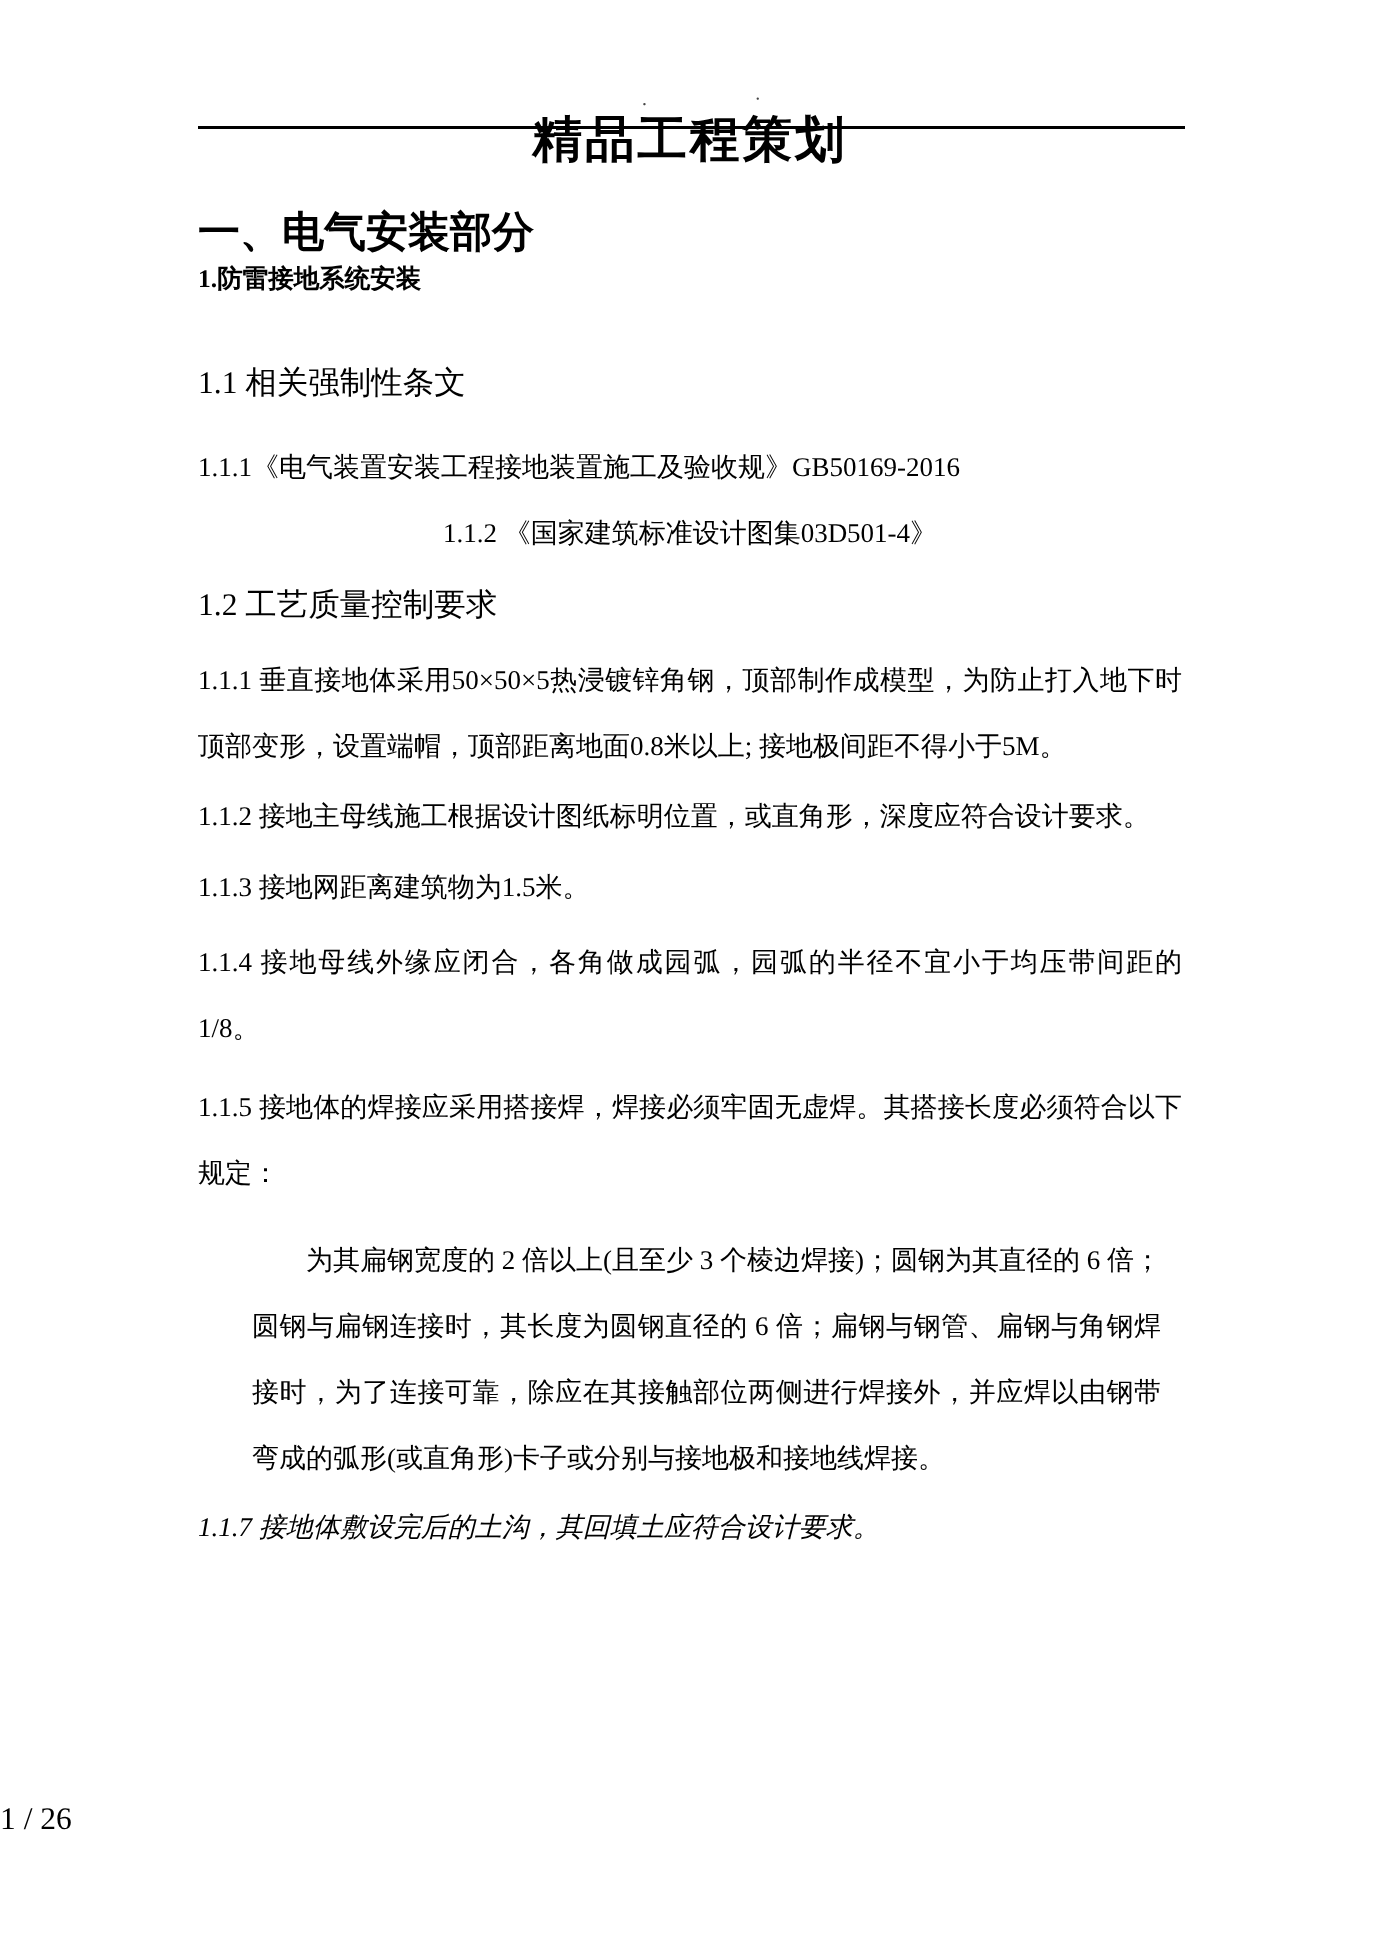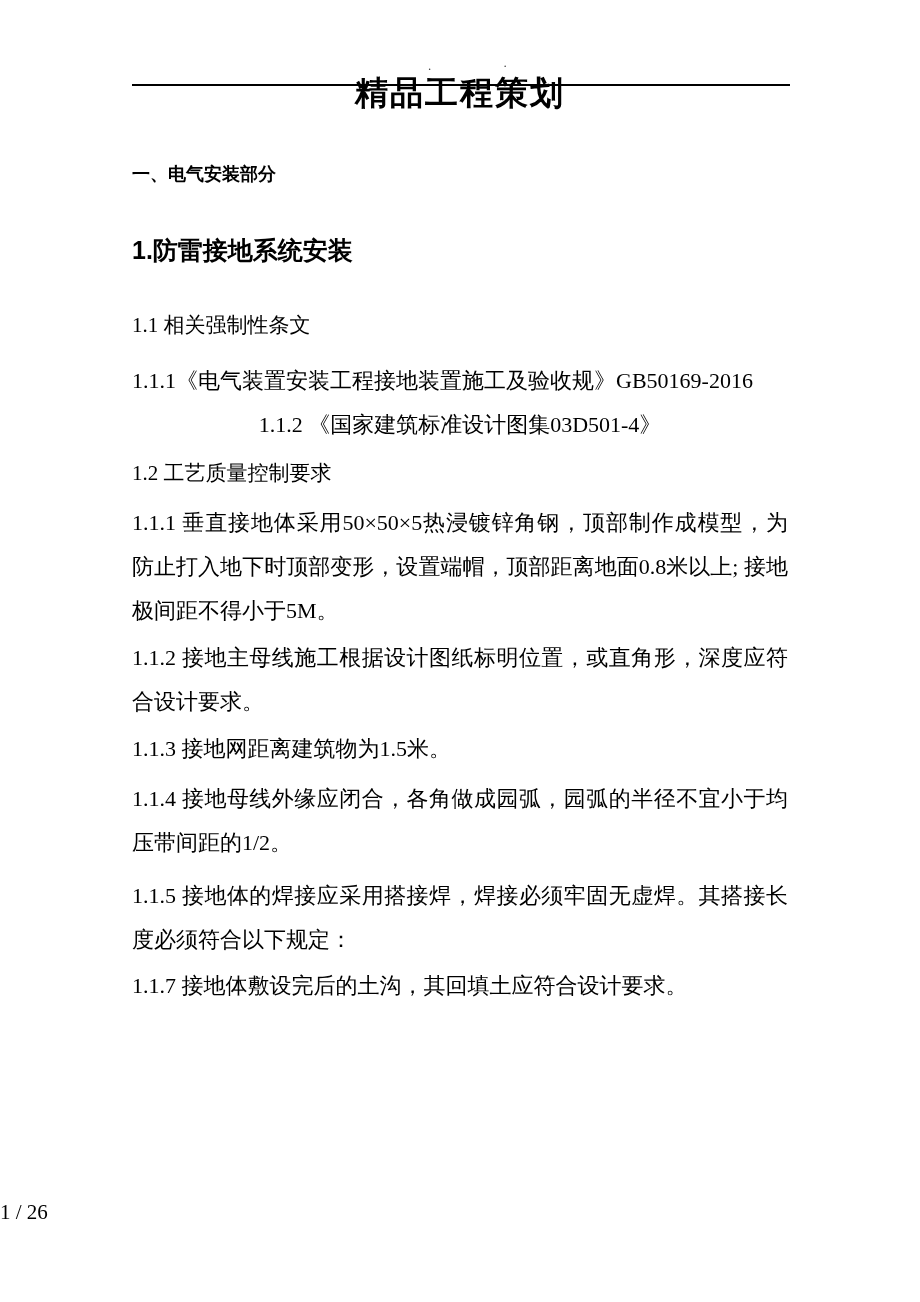--- a/index.html
+++ b/index.html
@@ -33,58 +33,57 @@
   .content { padding: 0 132px; }
   .doc-title {
     padding-top: 71px;
     text-align: center;
     font-size: 33px;
     font-weight: bold;
     letter-spacing: 2px;
     font-family: "Liberation Serif", "DejaVu Serif", serif;
   }
   .h-section {
-    margin-top: 46px;
-    font-size: 18px;
+    margin-top: 20px;
+    font-size: 28px;
     font-weight: bold;
     font-family: "Liberation Sans", "DejaVu Sans", sans-serif;
   }
   .h-sub {
-    margin-top: 48px;
-    font-size: 25px;
+    font-size: 17px;
     font-weight: bold;
-    font-family: Liberation Sans, sans-serif;
+    font-family: Liberation Serif, serif;
   }
   .h-minor {
     margin-top: 44px;
     font-size: 21px;
     font-weight: normal;
     font-family: "Liberation Serif", "DejaVu Serif", serif;
   }
   .h-minor.second { margin-top: 12px; }
   .para {
-    font-size: 22px;
+    font-size: 18px;
     line-height: 44px;
     text-align: justify;
   }
   .para.ref-first { margin-top: 20px; text-align: left; }
   .para.ref       { margin-top: 0;  text-align: center; }
   .para.p1 { margin-top: 14px; }
   .para.p2 { margin-top: 3px; }
   .para.p3 { margin-top: 3px; }
   .para.p4 { margin-top: 6px; }
   .para.p5 { margin-top: 9px; }
   .para.block {
     margin-top: 14px;
     margin-left: 36px;
     margin-right: 14px;
     text-indent: 36px;
   }
   .para.p6 { margin-top: 22px; }
-  .para.p7 { margin-top: 2px; }
+  .para.p7 { margin-top: 2px; font-style: italic; }
   .footer {
     position: absolute;
     top: 1200px;
     left: 0;
     width: 100%;
     text-align: left;
     font-size: 21px;
     font-family: "Liberation Serif", "DejaVu Serif", serif;
   }
 </style>
@@ -112,24 +111,25 @@
     <p class="para ref">1.1.2 《国家建筑标准设计图集03D501-4》</p>
 
     <h4 class="h-minor second">1.2 工艺质量控制要求</h4>
 
     <p class="para p1">1.1.1 垂直接地体采用50×50×5热浸镀锌角钢，顶部制作成模型，为防止打入地下时顶部变形，设置端帽，顶部距离地面0.8米以上; 接地极间距不得小于5M。</p>
 
     <p class="para p2">1.1.2 接地主母线施工根据设计图纸标明位置，或直角形，深度应符合设计要求。</p>
 
     <p class="para p3">1.1.3 接地网距离建筑物为1.5米。</p>
 
-    <p class="para p4">1.1.4 接地母线外缘应闭合，各角做成园弧，园弧的半径不宜小于均压带间距的1/2。</p>
+    <p class="para p4">1.1.4 接地母线外缘应闭合，各角做成园弧，园弧的半径不宜小于均压带间距的1/8。</p>
 
     <p class="para p5">1.1.5 接地体的焊接应采用搭接焊，焊接必须牢固无虚焊。其搭接长度必须符合以下规定：</p>
 
+    <p class="para block">为其扁钢宽度的 2 倍以上(且至少 3 个棱边焊接)；圆钢为其直径的 6 倍；圆钢与扁钢连接时，其长度为圆钢直径的 6 倍；扁钢与钢管、扁钢与角钢焊接时，为了连接可靠，除应在其接触部位两侧进行焊接外，并应焊以由钢带弯成的弧形(或直角形)卡子或分别与接地极和接地线焊接。</p>
 
 
     <p class="para p7">1.1.7 接地体敷设完后的土沟，其回填土应符合设计要求。</p>
 
   </div>
 
   <div class="footer">
     <span>1</span><span> / </span><span>26</span>
   </div>
 

